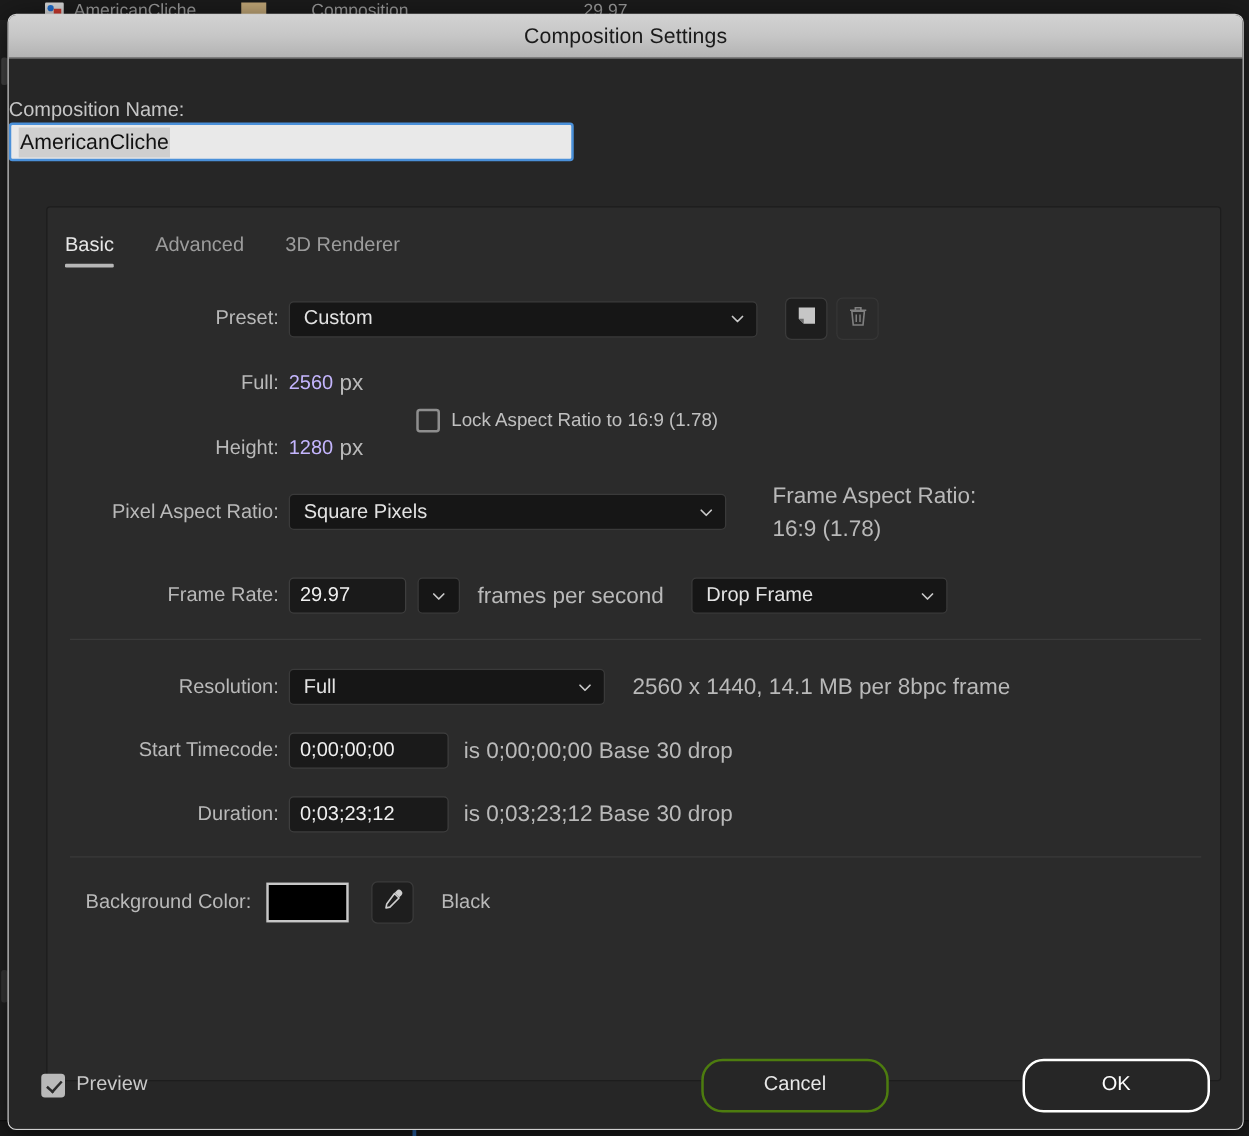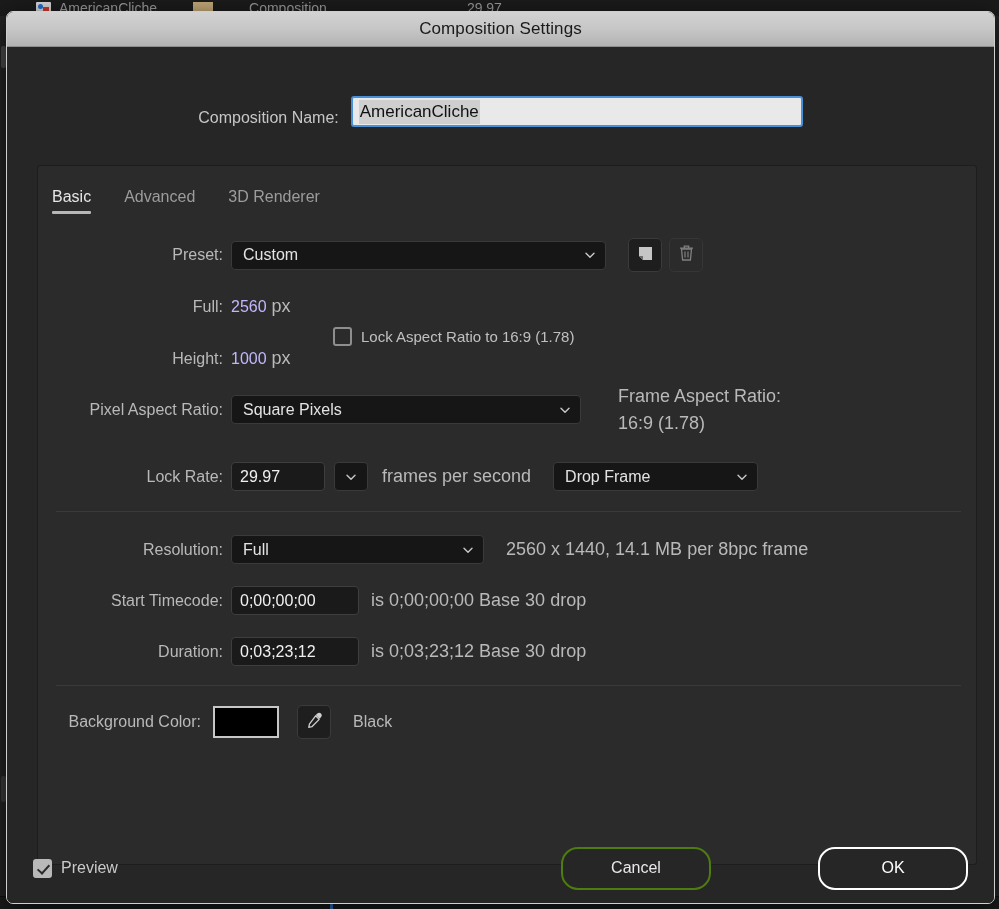--- a/index.html
+++ b/index.html
@@ -142,23 +142,24 @@
   .dialog-body {
     flex: 1;
     background: #262626;
     position: relative;
     padding: 0;
   }
 
   
   .compname-row {
     display: flex;
-    align-items: flex-end;
+    align-items: flex-start;
     justify-content: center;
-    margin-top: 49px;
+    margin-top: 33px;
+    flex-direction: column;
   }
   .compname-label {
     color: #c6c6c6;
     font-size: 16px;
     margin-right: 12px;
   }
   .compname-field {
     width: 452px;
     height: 31px;
     background: #e9e9e9;
@@ -460,21 +461,21 @@
         <span class="unit" style="margin-left:5px;">px</span>
       </div>
 
       <div class="row" style="left:295px; top:161px;">
         <div class="checkbox"></div>
         <span class="cb-text">Lock Aspect Ratio to 16:9 (1.78)</span>
       </div>
 
       <div class="row" style="left:0; top:182px;">
         <span class="lbl" style="width:185px;">Height:</span>
-        <span class="hot" style="margin-left:8px;">1000</span>
+        <span class="hot" style="margin-left:8px;">1280</span>
         <span class="unit" style="margin-left:5px;">px</span>
       </div>
 
       <div class="row" style="left:0; top:229px;">
         <span class="lbl" style="width:185px;">Pixel Aspect Ratio:</span>
         <div class="select" style="width:350px; margin-left:8px;">
           <span>Square Pixels</span>
           <span class="chev">
             <svg width="12" height="12" viewBox="0 0 12 12">
                 <path d="M2 4.2 L6 8.2 L10 4.2" fill="none" stroke="#c9c9c9" stroke-width="1.4" stroke-linecap="round" stroke-linejoin="round"></path>
@@ -482,21 +483,21 @@
           </span>
         </div>
       </div>
 
       <div style="position:absolute; left:580px; top:220px;">
         <div class="sfx">Frame Aspect Ratio:</div>
         <div class="sfx" style="margin-top:6px;">16:9 (1.78)</div>
       </div>
 
       <div class="row" style="left:0; top:296px;">
-        <span class="lbl" style="width:185px;">Lock Rate:</span>
+        <span class="lbl" style="width:185px;">Frame Rate:</span>
         <div class="textfield" style="width:94px; margin-left:8px;">
           <span>29.97</span>
         </div>
         <div class="select" style="width:34px; margin-left:9px; padding:0; justify-content:center;">
           <span class="chev" style="margin-left:0;">
             <svg width="12" height="12" viewBox="0 0 12 12">
                 <path d="M2 4.2 L6 8.2 L10 4.2" fill="none" stroke="#c9c9c9" stroke-width="1.4" stroke-linecap="round" stroke-linejoin="round"></path>
               </svg>
           </span>
         </div>

